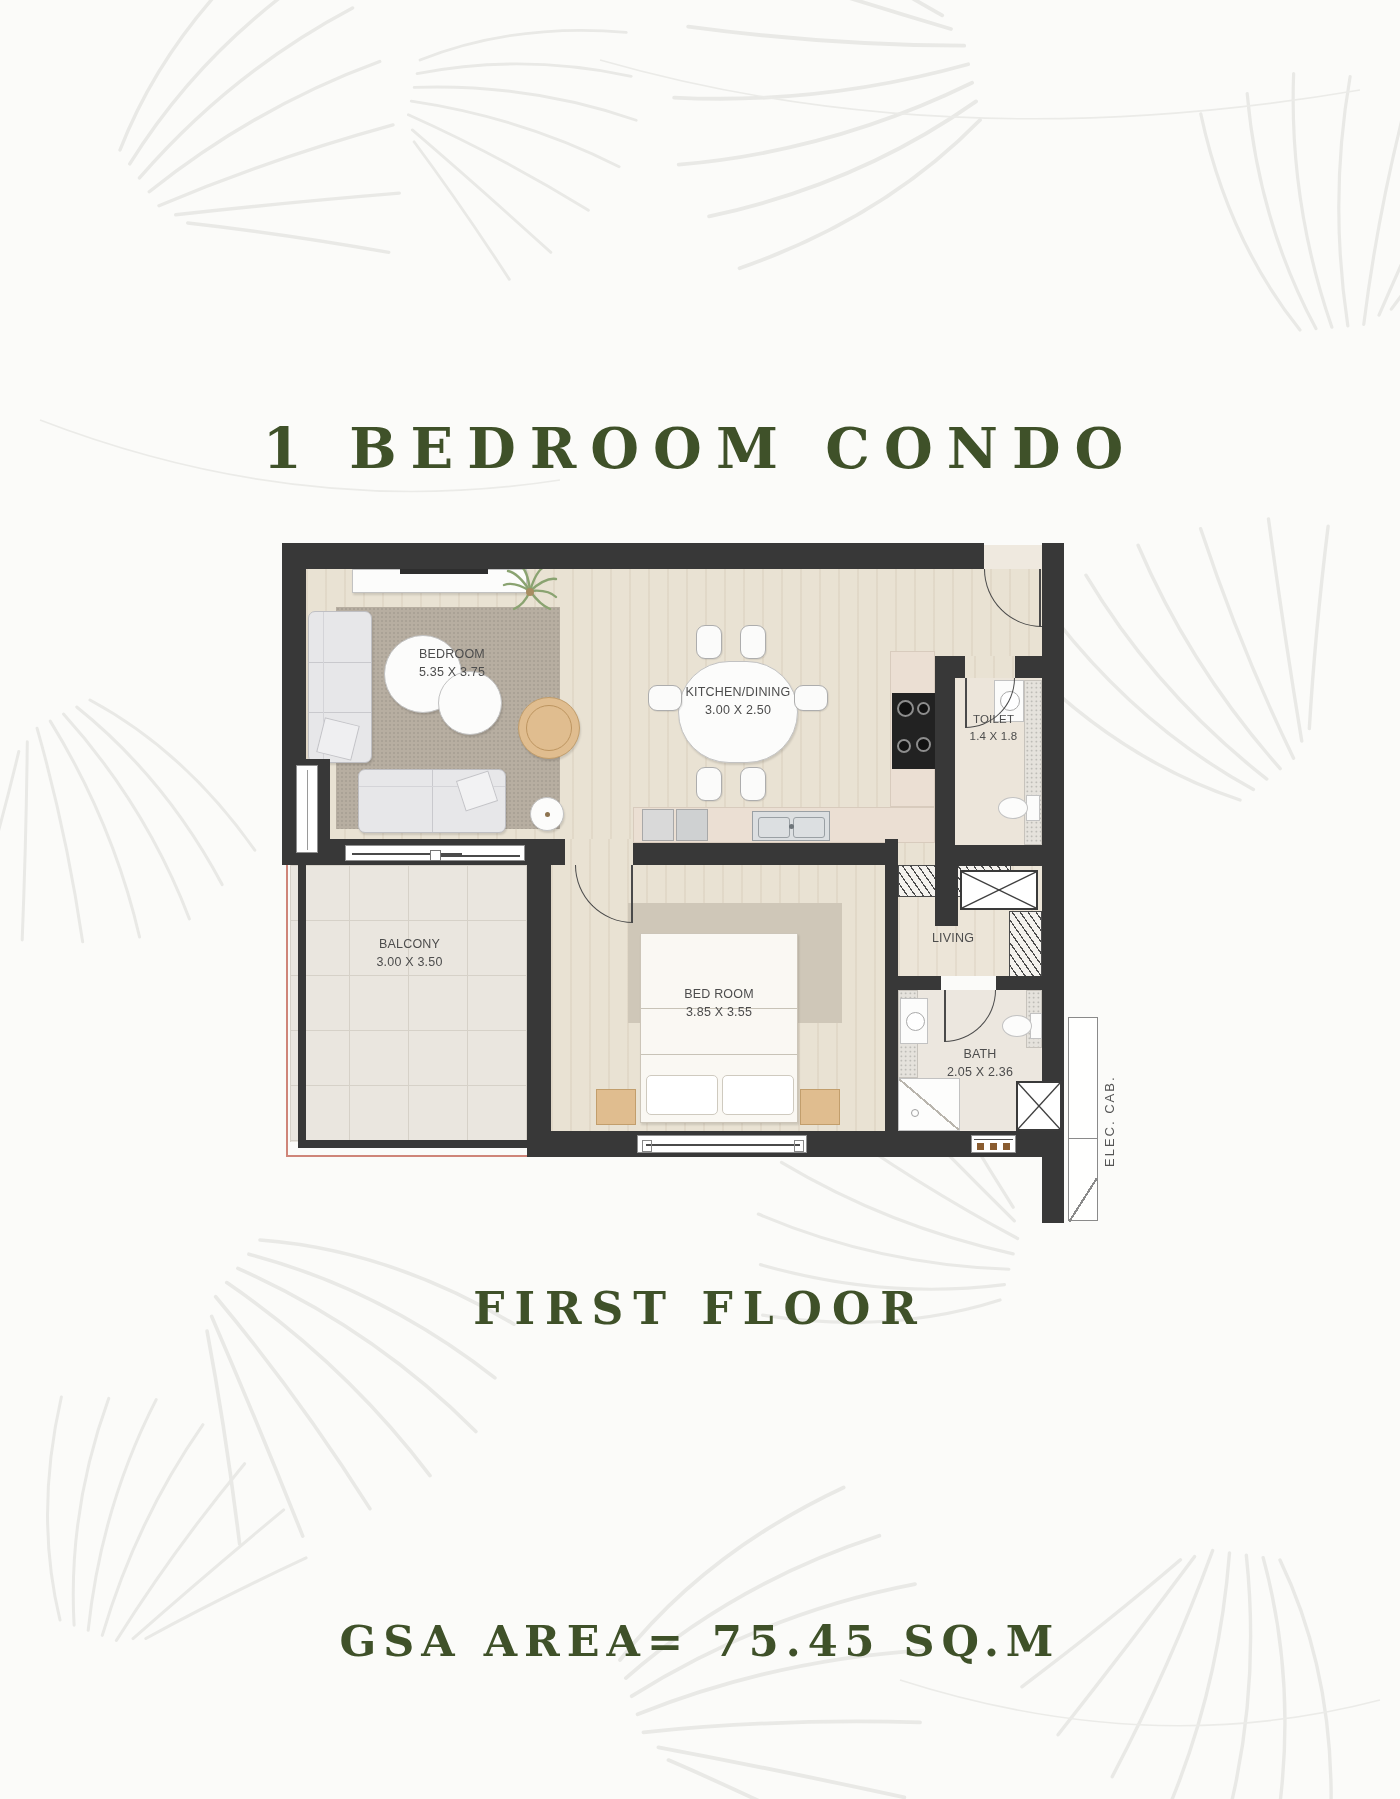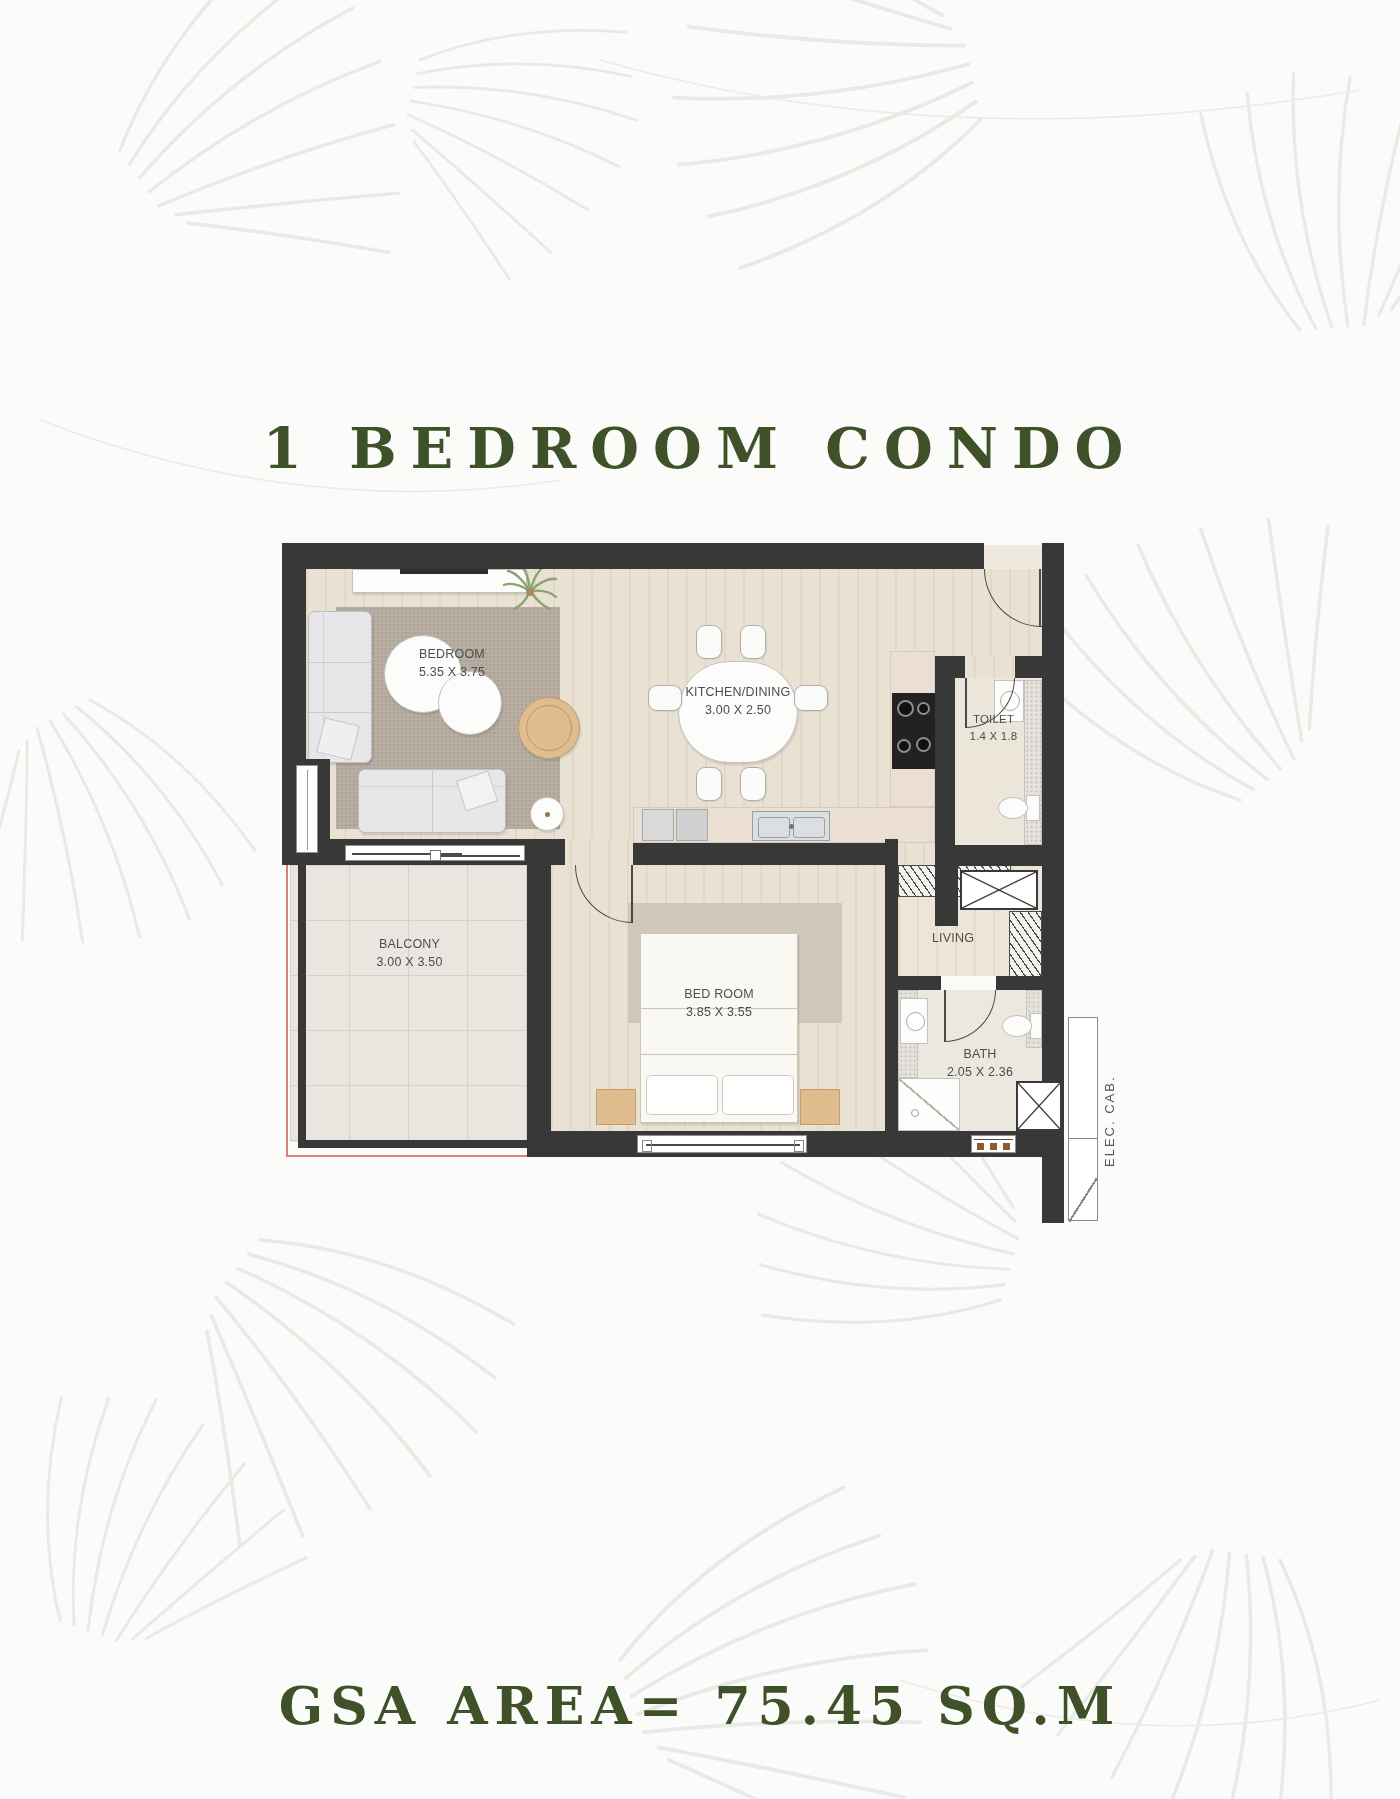--- a/index.html
+++ b/index.html
@@ -3,21 +3,21 @@
 <meta charset="utf-8">
 <style>
   html,body{margin:0;padding:0}
   body{width:1400px;height:1799px;position:relative;overflow:hidden;
        background:#fbfbf9;font-family:"Liberation Sans",sans-serif}
   .bg-pattern{position:absolute;inset:0;z-index:0}
   .heading{position:absolute;left:0;width:100%;text-align:center;z-index:3;
            font-family:"DejaVu Serif",serif;font-weight:600;color:#3f5129}
   .title{top:415px;font-size:56px;letter-spacing:14px}
   .subtitle{top:1280px;font-size:44px;letter-spacing:10px;line-height:1.32}
-  .area-line{top:1675px;font-size:52px;letter-spacing:7px}
+  .area-line{top:1616px;font-size:43px;letter-spacing:7px}
 
   #plan{position:absolute;left:282px;top:543px;width:860px;height:700px;z-index:2}
   .abs{position:absolute}
   .floor{position:absolute;background-color:#e9e2d3;z-index:1;
          background-image:repeating-linear-gradient(90deg,rgba(146,120,90,.09) 0 2px,transparent 2px 19px)}
   .tilefloor{position:absolute;z-index:1;background-color:#eae6df;
          background-image:linear-gradient(#d6d1c8 1px,transparent 1px),
                           linear-gradient(90deg,#d6d1c8 1px,transparent 1px);
          background-size:59px 55px}
   .wall{position:absolute;background:#383838;z-index:4}
@@ -283,15 +283,16 @@
 
   <div class="eleccab" style="left:786px;top:474px;width:30px;height:204px">
     <div class="abs" style="left:0;top:120px;width:100%;height:1px;background:#8a8a8a"></div>
     <div class="abs" style="left:0;top:160px;width:100%;height:44px;background:linear-gradient(to bottom right,transparent calc(50% - 1px),#8a8a8a calc(50% - 1px),#8a8a8a calc(50% + 1px),transparent calc(50% + 1px))"></div>
   </div>
   <div class="vtext" style="left:820px;top:474px;height:150px">ELEC. CAB.</div>
 
 </div>
 
 <div class="heading subtitle">
+  <div>FIRST FLOOR</div>
 </div>
 
 <div class="heading area-line">GSA AREA= 75.45 SQ.M</div>
 
 </body></html>

